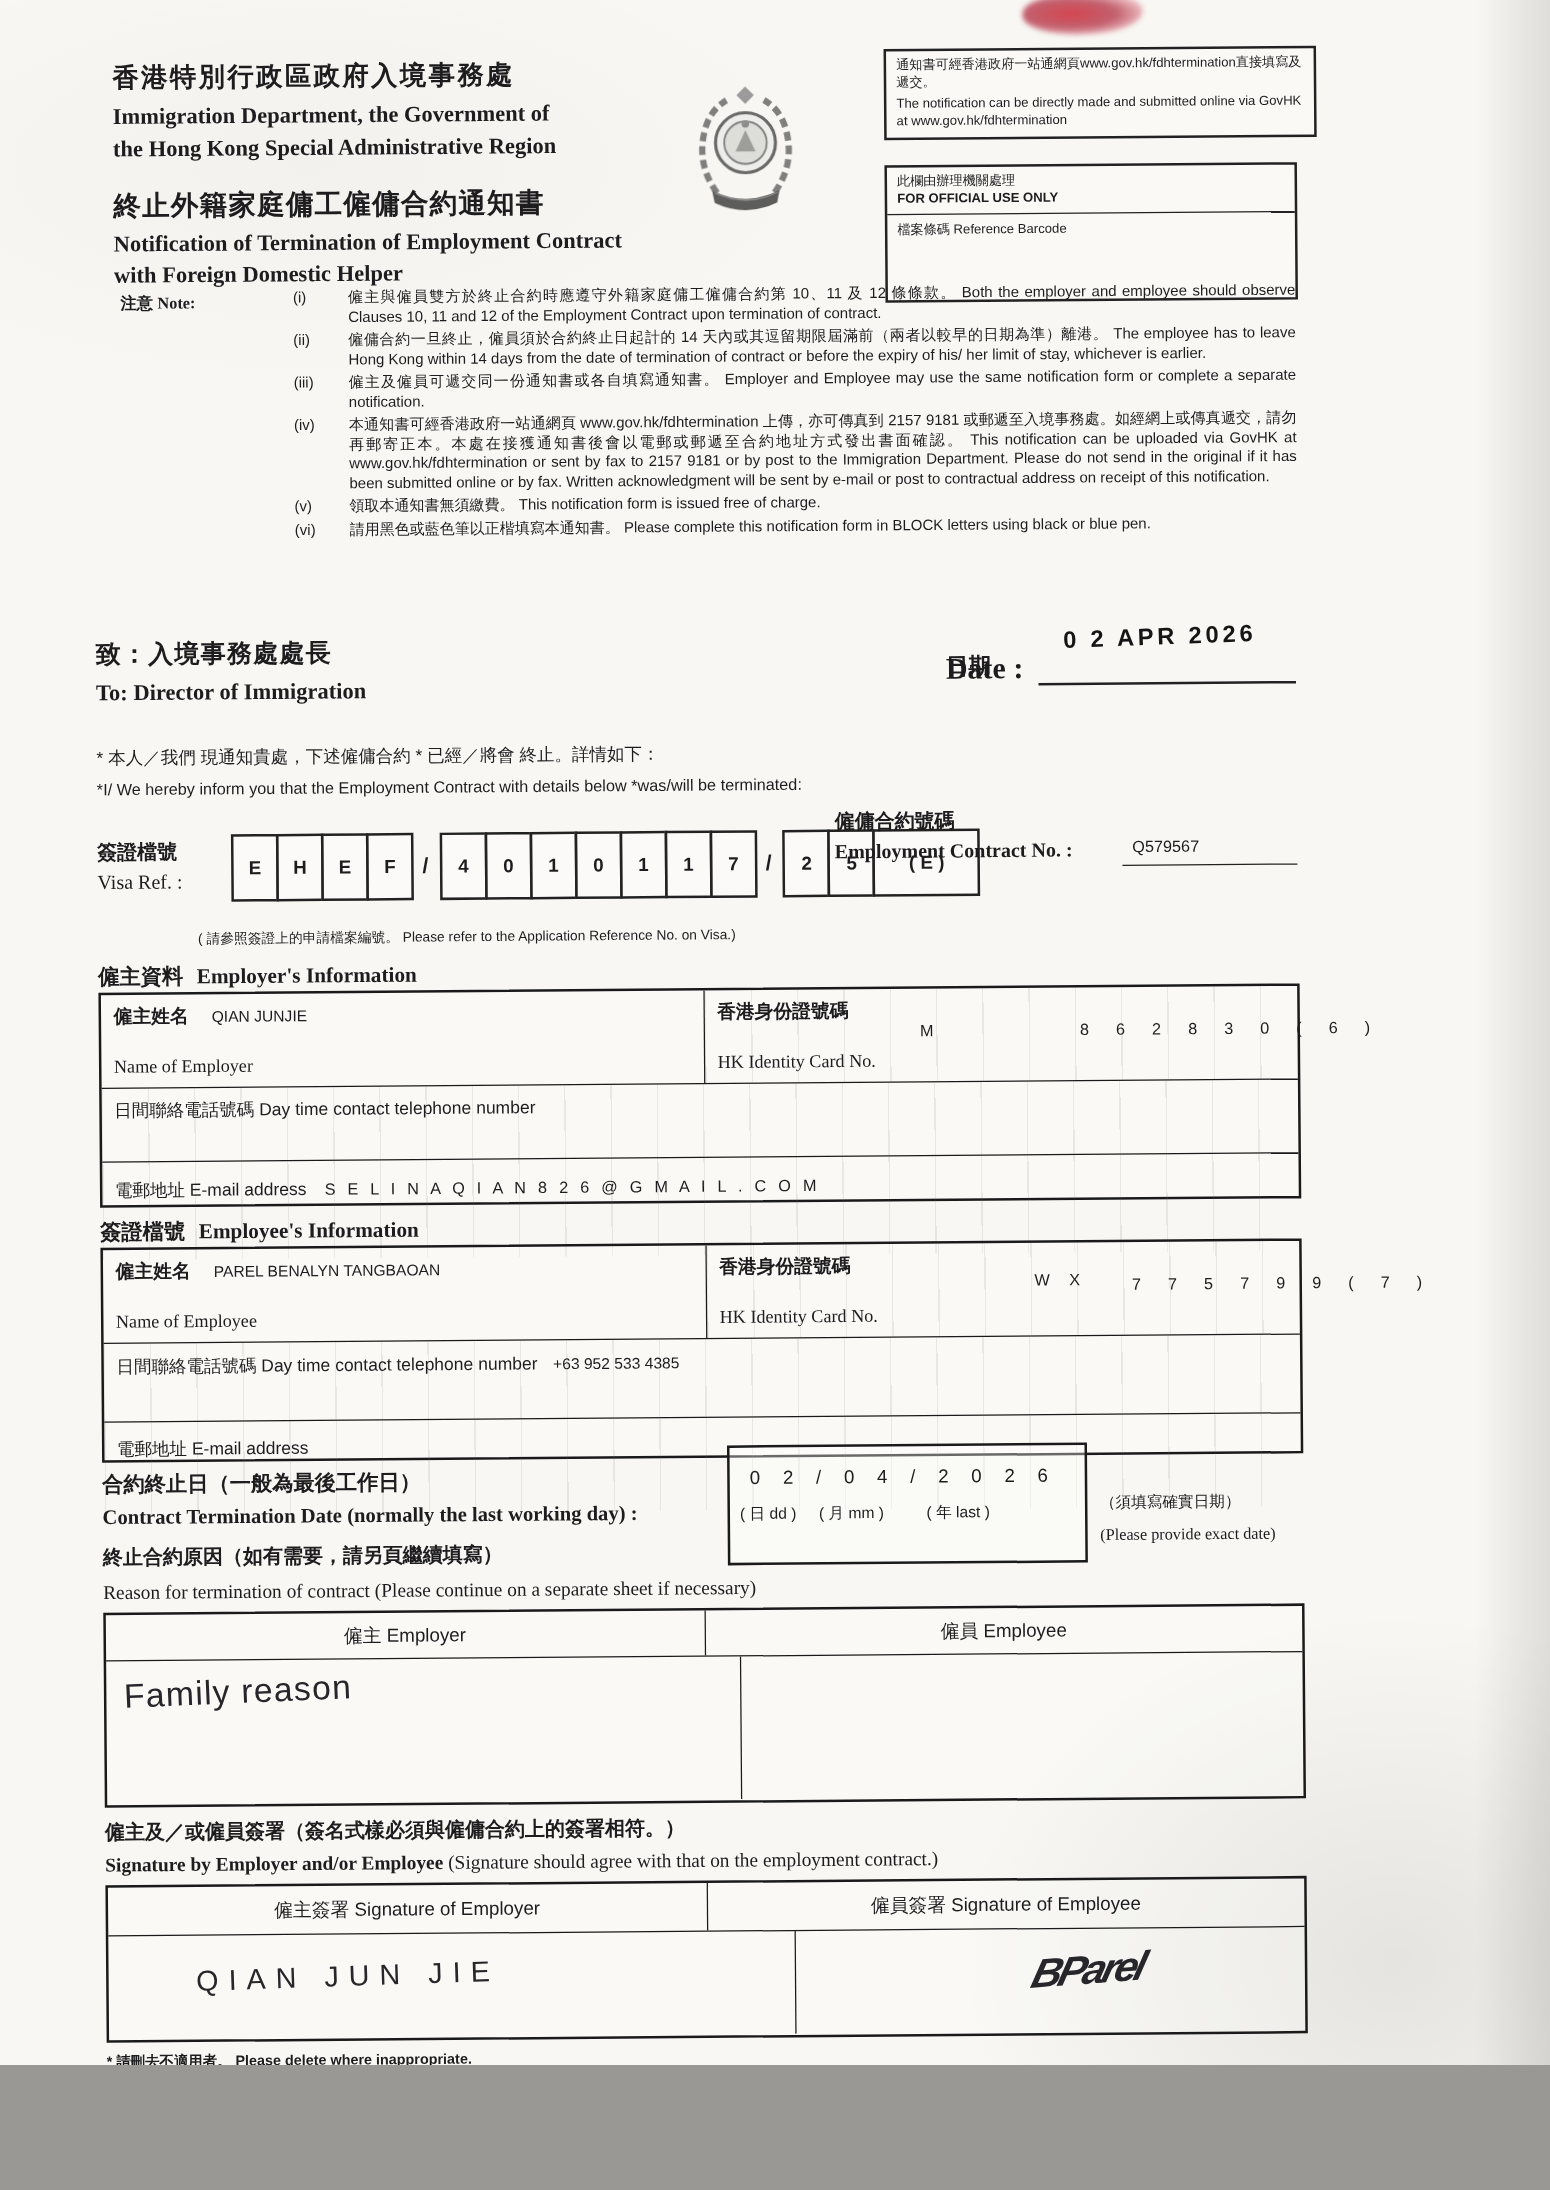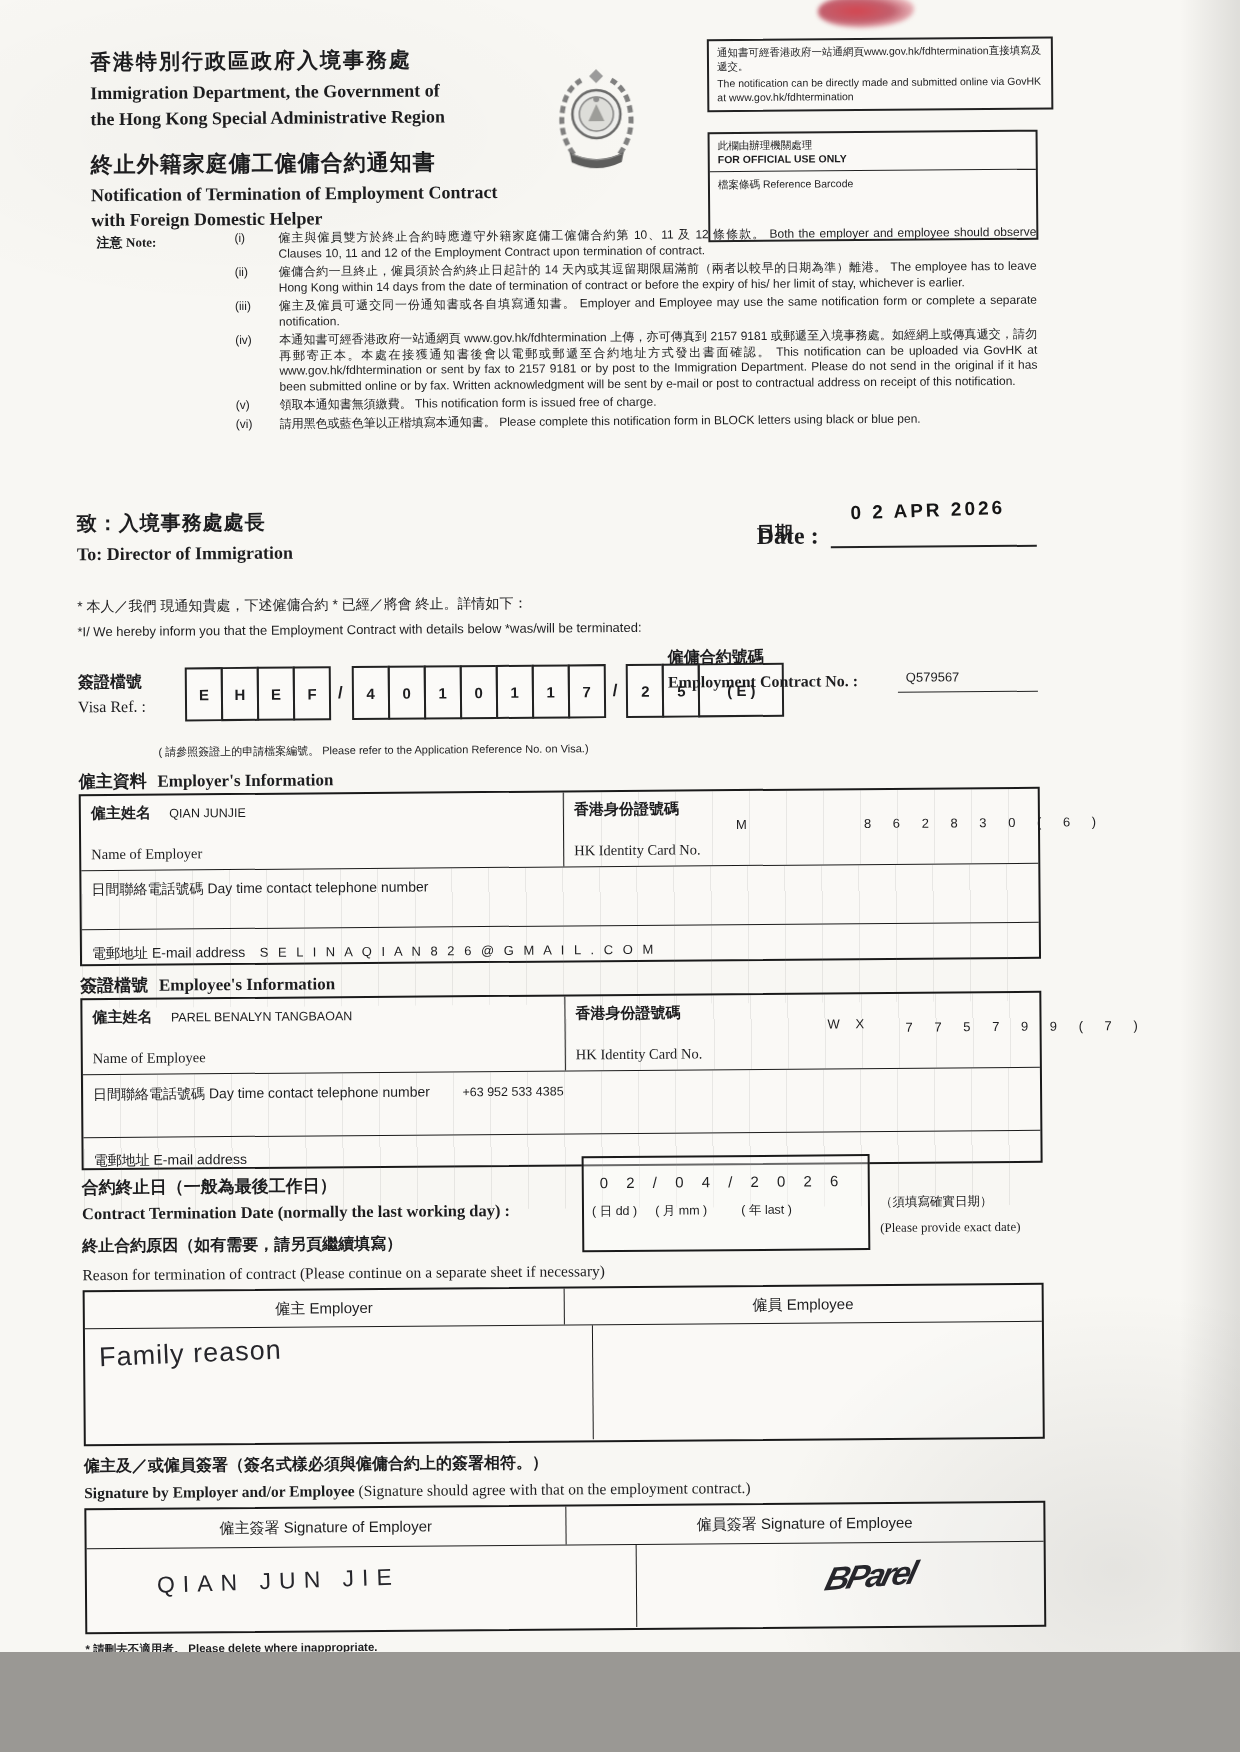--- a/index.html
+++ b/index.html
@@ -188,21 +188,21 @@
         </div>
         <div class="guides" style="position:relative;flex:1;padding:8px 10px;">
           <div class="cnb" style="font-size:15px;">香港身份證號碼</div>
           <div class="en" style="position:absolute;left:10px;bottom:7px;font-size:14.5px;">HK Identity Card No.</div>
           <span style="position:absolute;left:262px;top:22px;font-size:13px;letter-spacing:6px;">W X</span>
           <span style="position:absolute;left:340px;top:26px;font-size:13px;letter-spacing:9px;white-space:nowrap;">7 7 5 7 9 9 ( 7 )</span>
         </div>
       </div>
       <div class="guides" style="position:relative;height:42px;border-bottom:1.5px solid #1a1a1a;padding:10px 10px;">
         <span style="font-size:14px;">日間聯絡電話號碼 Day time contact telephone number</span>
-        <span style="font-size:12.5px;margin-left:28px;">+63 952 533 4385</span>
+        <span style="font-size:12.5px;margin-left:8px;">+63 952 533 4385</span>
       </div>
       <div class="guides" style="position:relative;height:48px;padding:13px 10px;">
         <span style="font-size:14px;">電郵地址 E-mail address</span>
         <span style="font-size:13px;margin-left:10px;letter-spacing:3px;"></span>
       </div>
     </div>
 
     <div class="abs cnb" style="left:78px;top:1172px;font-size:17px;">合約終止日（一般為最後工作日）</div>
     <div class="abs enb" style="left:78px;top:1200px;font-size:16.5px;">Contract Termination Date (normally the last working day) :</div>
     <div class="abs" style="left:578px;top:1156px;width:284px;height:92px;border:2.5px solid #1a1a1a;background:rgba(255,255,255,0.35);">

